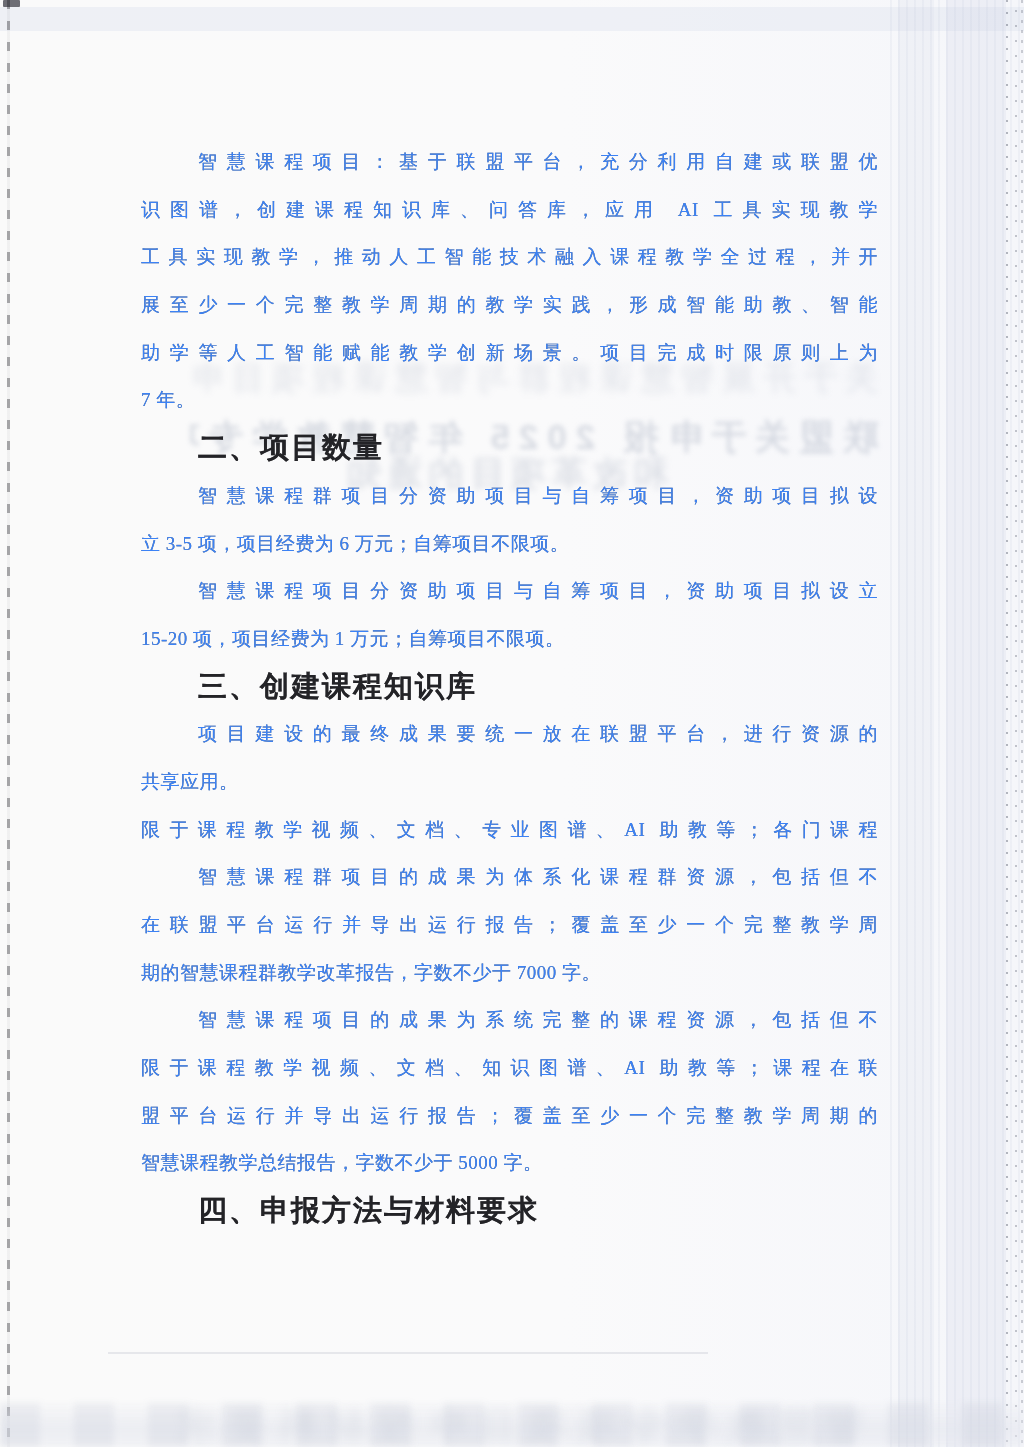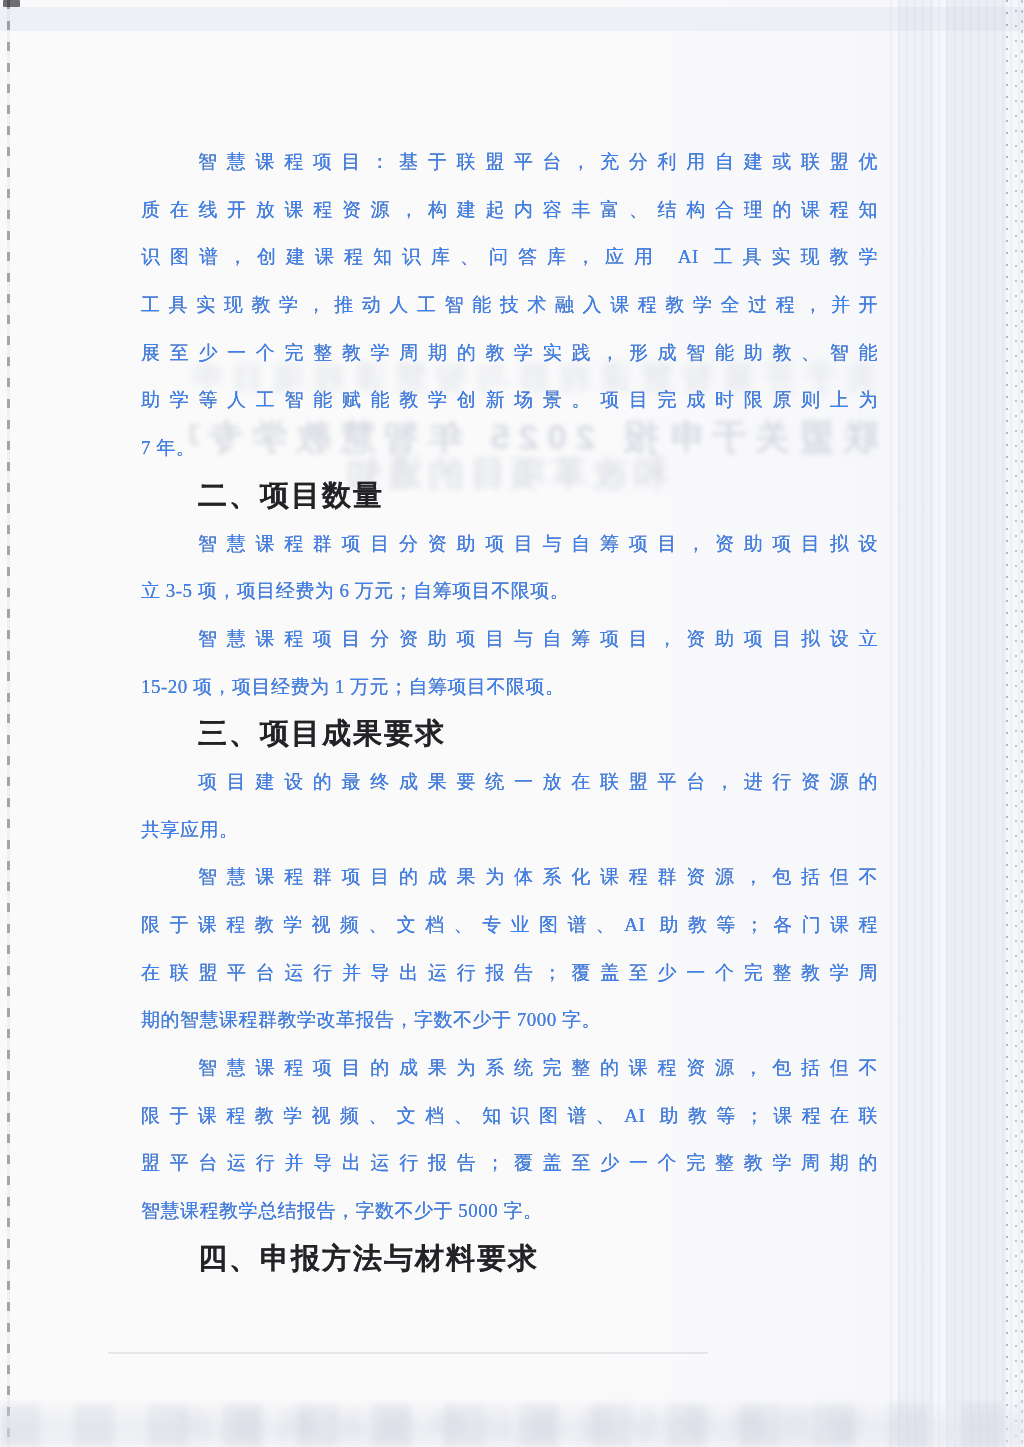--- a/index.html
+++ b/index.html
@@ -101,36 +101,35 @@
 <div class="faint-rule"></div>
 <div class="bottom-wash"></div>
 
 <div class="ghost ghost-c">关于开展智慧课程群与智慧课程项目申报</div>
 <div class="ghost ghost-a">联盟关于申报 2025 年智慧教学专项</div>
 <div class="ghost ghost-b">和改革项目的通知</div>
 <div class="ghost ghost-d">智慧教学专项项目申报材料要求</div>
 
 <div class="textblock">
     <div class="line indent justify">智慧课程项目：基于联盟平台，充分利用自建或联盟优</div>
-    <div class="line justify">质在线开放课程资源，构建起内容丰富、结构合理的课程知</div>
     <div class="line justify">识图谱，创建课程知识库、问答库，应用 AI 工具实现教学</div>
     <div class="line justify">工具实现教学，推动人工智能技术融入课程教学全过程，并开</div>
     <div class="line justify">展至少一个完整教学周期的教学实践，形成智能助教、智能</div>
     <div class="line justify">助学等人工智能赋能教学创新场景。项目完成时限原则上为</div>
     <div class="line">7 年。</div>
     <div class="line heading indent">二、项目数量</div>
     <div class="line indent justify">智慧课程群项目分资助项目与自筹项目，资助项目拟设</div>
     <div class="line">立 3-5 项，项目经费为 6 万元；自筹项目不限项。</div>
     <div class="line indent justify">智慧课程项目分资助项目与自筹项目，资助项目拟设立</div>
     <div class="line">15-20 项，项目经费为 1 万元；自筹项目不限项。</div>
-    <div class="line heading indent">三、项目成果要求</div>
+    <div class="line heading indent">三、创建课程知识库</div>
     <div class="line indent justify">项目建设的最终成果要统一放在联盟平台，进行资源的</div>
     <div class="line">共享应用。</div>
+    <div class="line justify">限于课程教学视频、文档、专业图谱、AI 助教等；各门课程</div>
     <div class="line indent justify">智慧课程群项目的成果为体系化课程群资源，包括但不</div>
-    <div class="line justify">限于课程教学视频、文档、专业图谱、AI 助教等；各门课程</div>
     <div class="line justify">在联盟平台运行并导出运行报告；覆盖至少一个完整教学周</div>
     <div class="line">期的智慧课程群教学改革报告，字数不少于 7000 字。</div>
     <div class="line indent justify">智慧课程项目的成果为系统完整的课程资源，包括但不</div>
     <div class="line justify">限于课程教学视频、文档、知识图谱、AI 助教等；课程在联</div>
     <div class="line justify">盟平台运行并导出运行报告；覆盖至少一个完整教学周期的</div>
     <div class="line">智慧课程教学总结报告，字数不少于 5000 字。</div>
     <div class="line heading indent">四、申报方法与材料要求</div>
   </div>
 
 </body></html>

